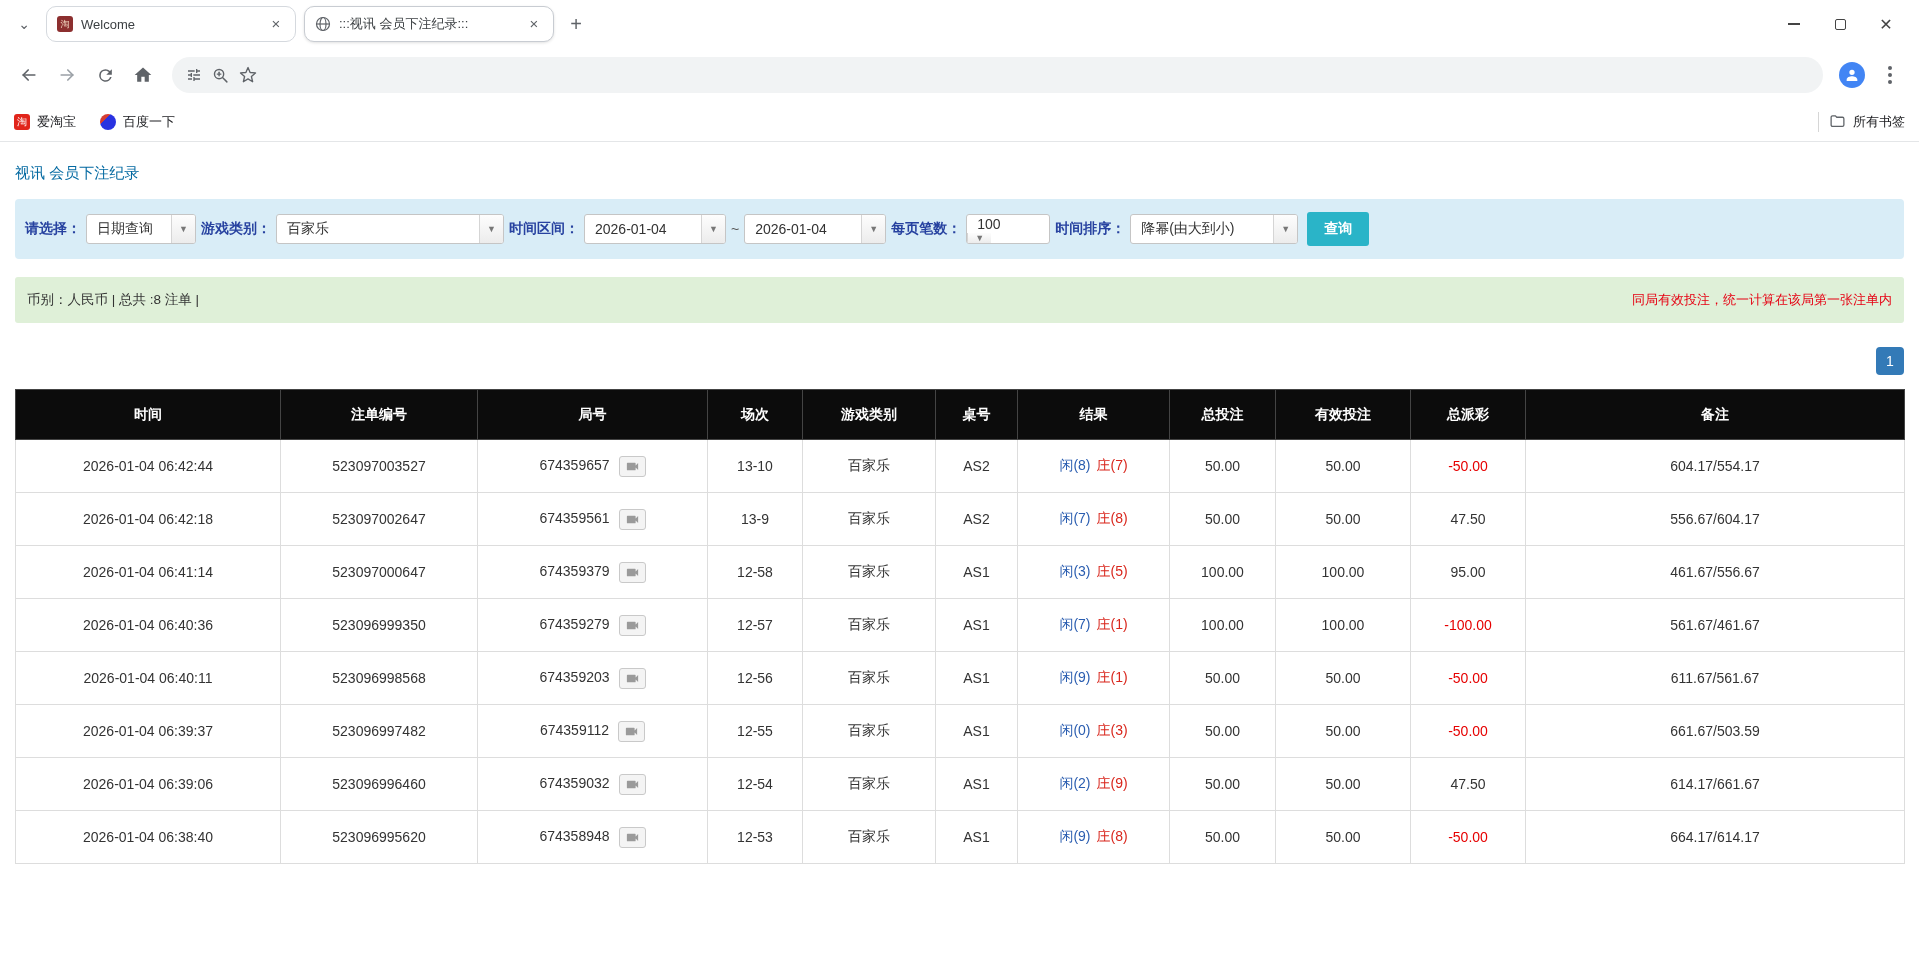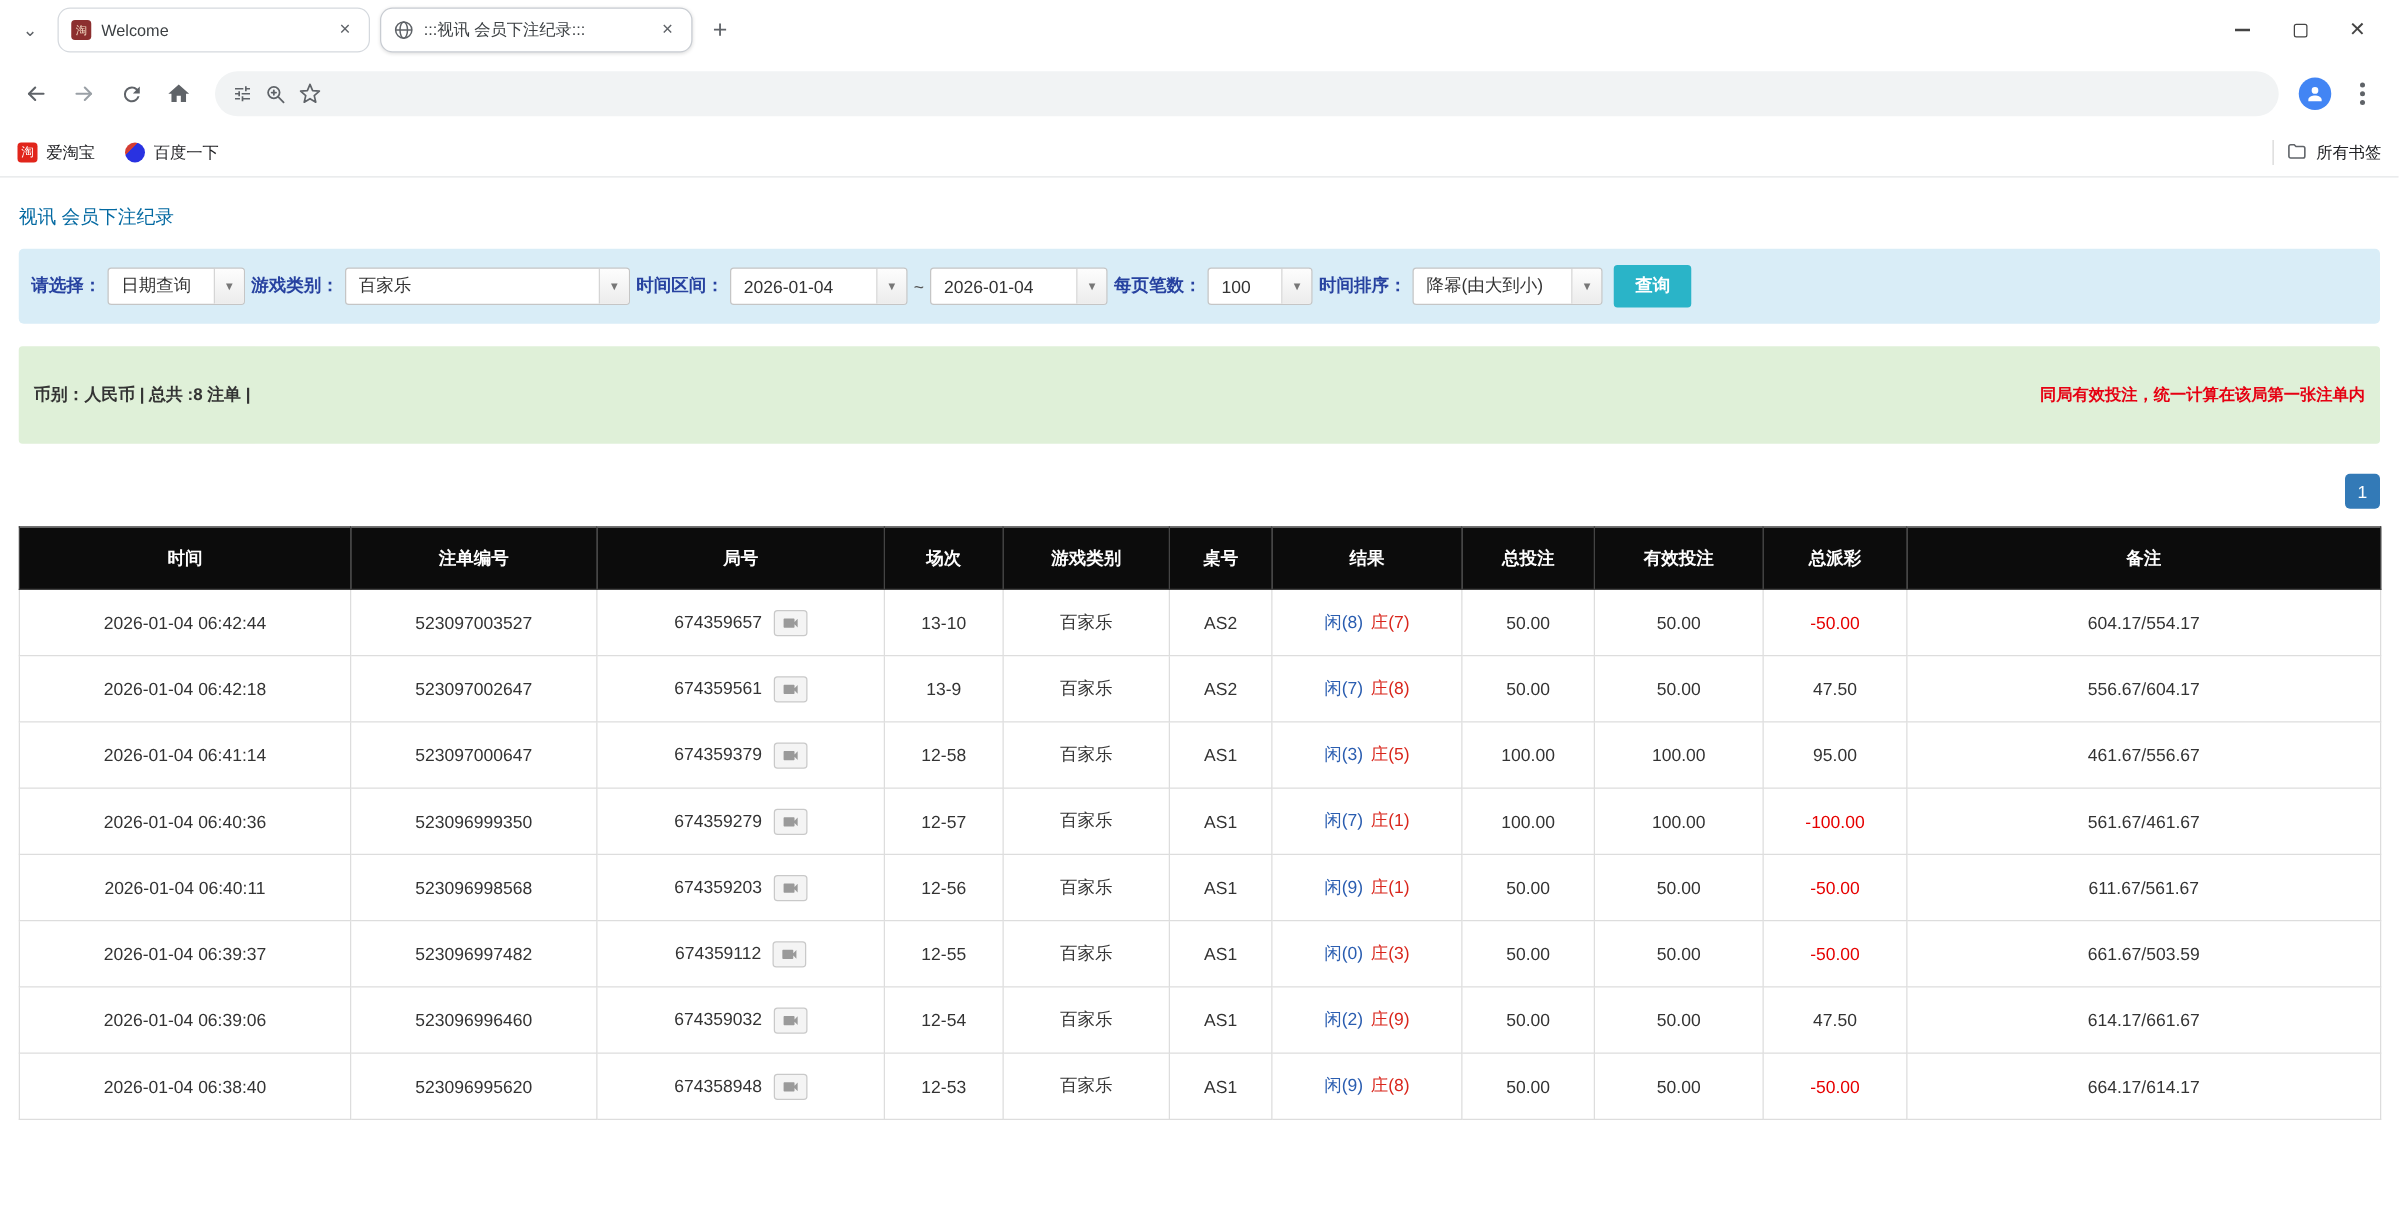--- a/index.html
+++ b/index.html
@@ -48,22 +48,22 @@
   .f-label { color:#2742a0; font-weight:bold; font-size:14px; white-space:nowrap; }
   .combo { display:inline-flex; align-items:stretch; height:30px; background:#fff;
     border:1px solid #c5c5c5; border-radius:3px; overflow:hidden; }
   .combo-val { padding:0 10px; display:flex; align-items:center; font-size:14px; color:#333; flex:1; white-space:nowrap; }
   .combo-btn { width:24px; border-left:1px solid #d5d5d5; background:linear-gradient(#fdfdfd,#ececec);
     display:flex; align-items:center; justify-content:center; color:#777; font-size:9px; flex:none; }
   .tilde { color:#555; font-size:14px; }
   .query-btn { background:#2ab4c8; color:#fff; border:none; border-radius:3px; padding:8px 17px;
     font-size:14px; font-weight:bold; margin-left:4px; }
 
-  .summary-bar { margin:18px 15px 0; background:#dff0d8; border-radius:3px; padding:30px 12px;
-    display:flex; align-items:center; justify-content:space-between;font-weight:bold; }
+  .summary-bar { margin:18px 15px 0; background:#dff0d8; border-radius:3px; padding:14px 12px;
+    display:flex; align-items:center; justify-content:space-between; }
   .summary-left { font-size:13.5px; color:#333; }
   .summary-right { font-size:13px; color:#e60012; }
 
   .pagination { margin:24px 15px 0; display:flex; justify-content:flex-end; }
   .page-btn { min-width:28px; height:28px; background:#337ab7; color:#fff; border-radius:4px;
     display:flex; align-items:center; justify-content:center; font-size:14px; }
 
   table.records { margin:14px 15px 0; border-collapse:collapse; table-layout:fixed; width:1889px; }
   .records th { background:#0c0c0c; color:#fff; font-size:14px; font-weight:bold; height:50px;
     border:1px solid #444; text-align:center; }
@@ -218,27 +218,27 @@
     <span class="combo-val">2026-01-04</span>
     <span class="combo-btn">▼</span>
   </div>
   <span class="tilde">~</span>
   <div class="combo" style="width:142px;">
     <span class="combo-val">2026-01-04</span>
     <span class="combo-btn">▼</span>
   </div>
 
   <span class="f-label">每页笔数：</span>
-  <div class="combo" style="width:84px;">
+  <div class="combo" style="width:84px;flex-direction:column;">
     <span class="combo-val">100</span>
     <span class="combo-btn">▼</span>
   </div>
 
   <span class="f-label">时间排序：</span>
-  <div class="combo" style="width:152px;">
+  <div class="combo" style="width:168px;">
     <span class="combo-val">降幂(由大到小)</span>
     <span class="combo-btn">▼</span>
   </div>
 
   <button class="query-btn">查询</button>
 </div>
 
 <div class="summary-bar">
   <span class="summary-left">币别：人民币 | 总共 :8 注单 |</span>
   <span class="summary-right">同局有效投注，统一计算在该局第一张注单内</span>

